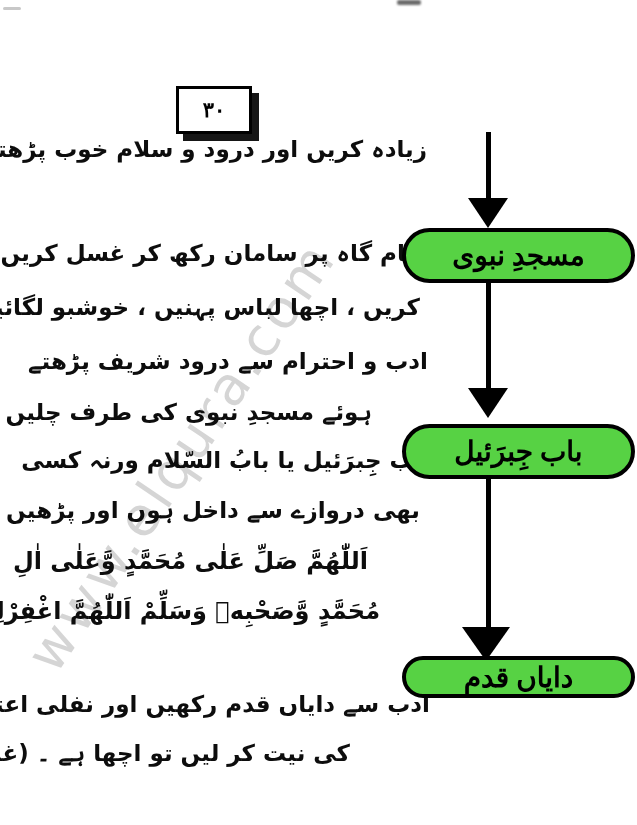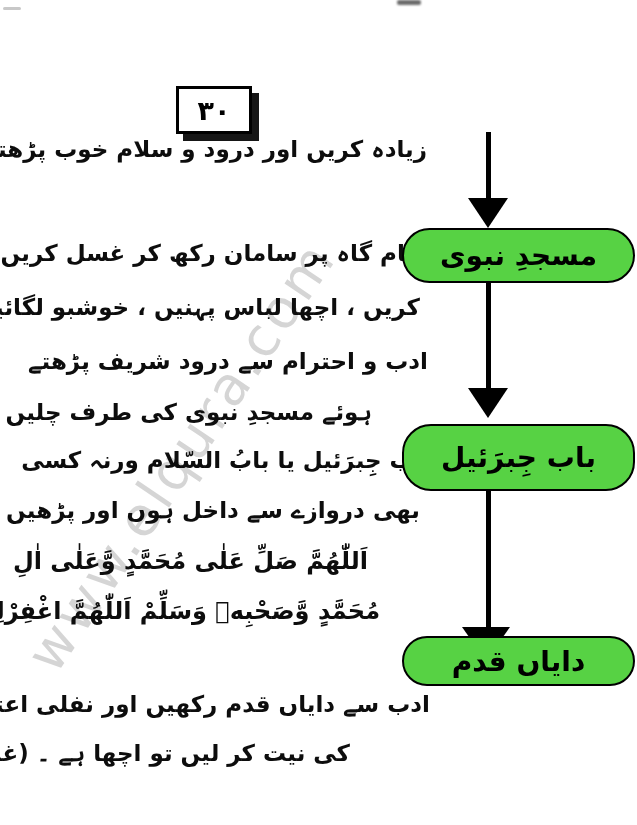--- a/index.html
+++ b/index.html
@@ -23,21 +23,21 @@
     white-space:nowrap;z-index:0;
   }
   
   .pagenum-box{
     position:absolute;left:176px;top:86px;width:70px;height:42px;
     background:#ffffff;border:3px solid #000;
     box-shadow:7px 7px 0 0 #161616;
     display:flex;align-items:center;justify-content:center;
     z-index:2;
   }
-  .pagenum-box span{font-size:27px;font-weight:bold;color:#000;}
+  .pagenum-box span{font-size:21px;font-weight:bold;color:#000;font-family:Liberation Serif, serif;}
   
   .tline{
     position:absolute;direction:rtl;white-space:nowrap;
     font-weight:bold;font-size:23px;color:#0d0d0d;z-index:1;
   }
   .tline.arabic{font-size:24px;}
   
   .shaft{position:absolute;width:5px;background:#000;z-index:1;}
   .ahead{
     position:absolute;width:0;height:0;z-index:1;
@@ -45,23 +45,23 @@
     border-right:20px solid transparent;
     border-top:30px solid #000;
   }
   .ahead.big{
     border-left:24px solid transparent;
     border-right:24px solid transparent;
     border-top:34px solid #000;
   }
   .flow-node{
     position:absolute;left:402px;width:233px;height:55px;
-    background:#57d244;border:2px solid #0369a1;border-radius:29px;
+    background:#57d244;border:4px solid #0369a1;border-radius:29px;
     display:flex;align-items:center;justify-content:center;
-    box-sizing:border-box;z-index:2;
+    box-sizing:border-box;z-index:2;font-family:Liberation Serif, serif;
   }
   .flow-node span{
     direction:rtl;font-size:28px;font-weight:bold;color:#000;white-space:nowrap;
   }
 </style>
 </head>
 <body>
 
 <div class="page">
 
@@ -89,24 +89,24 @@
   <div class="shaft" style="left:486px;top:132px;height:68px"></div>
   <div class="ahead" style="left:468px;top:198px"></div>
 
   <div class="flow-node" style="top: 228px; height: 55px; background: rgb(87, 210, 68); border-color: rgb(0, 0, 0);">
     <span>مسجدِ نبوی</span>
   </div>
 
   <div class="shaft" style="left:486px;top:283px;height:105px"></div>
   <div class="ahead" style="left:468px;top:388px"></div>
 
-  <div class="flow-node" style="top: 424px; height: 67px; background: rgb(87, 210, 68); border-color: rgb(0, 0, 0); text-align: center;">
+  <div class="flow-node" style="top: 424px; height: 55px; background: rgb(87, 210, 68); border-color: rgb(0, 0, 0); text-align: center;">
     <span>باب جِبرَئیل</span>
   </div>
 
   <div class="shaft" style="left:486px;top:479px;height:150px"></div>
   <div class="ahead big" style="left:462px;top:627px"></div>
 
-  <div class="flow-node" style="top: 636px; height: 50px; background: rgb(87, 210, 68); border-color: rgb(0, 0, 0);">
+  <div class="flow-node" style="top: 656px; height: 42px; background: rgb(87, 210, 68); border-color: rgb(0, 0, 0);">
     <span>دایاں قدم</span>
   </div>
 
 </div>
 
 </body></html>

